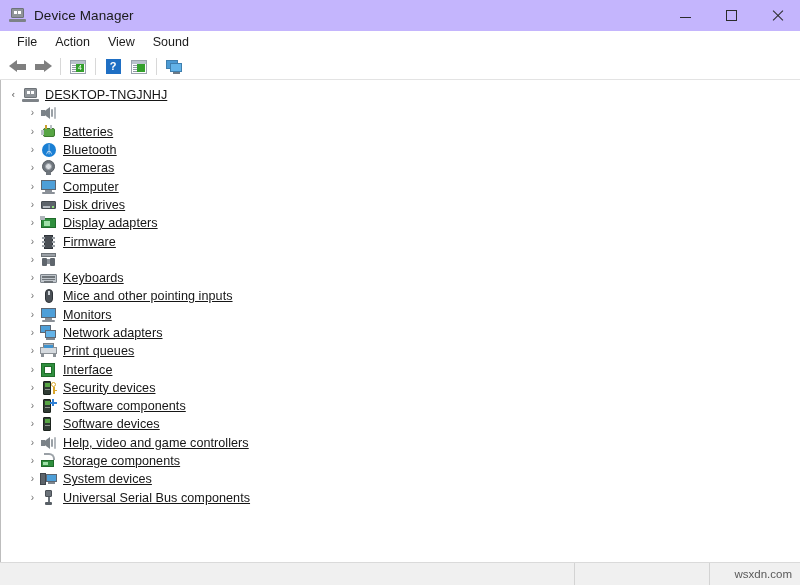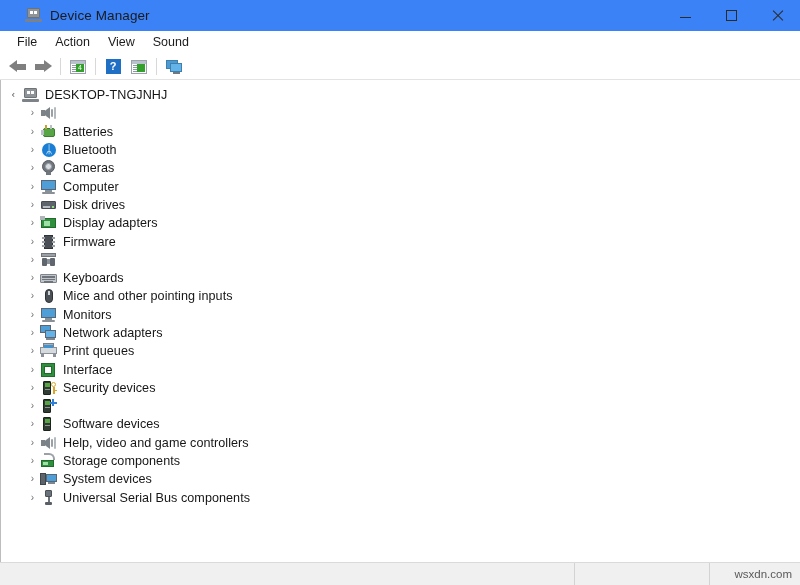--- a/index.html
+++ b/index.html
@@ -17,26 +17,25 @@
     height: 585px;
     position: relative;
     background: #ffffff;
     display: flex;
     flex-direction: column;
   }
 
   
   .titlebar {
     height: 31px;
-    background: #3b82f6;
+    background: #c4b5fd;
     display: flex;
     align-items: center;
     flex: 0 0 auto;
     position: relative;
-    padding-left: 16px;
   }
   .titlebar-left {
     display: flex;
     align-items: center;
     padding-left: 9px;
     gap: 8px;
   }
   .app-icon {
     width: 17px;
     height: 17px;
@@ -275,20 +274,21 @@
     height: 16px;
     flex: 0 0 auto;
     margin-right: 6px;
     position: relative;
   }
   .node-label {
     font-size: 12.6px;
     color: #161616;
     line-height: 18px;
     letter-spacing: 0.05px;
+    text-decoration: underline;
   }
 
   
   .ic { position: absolute; }
 
   
   .i-computer .body {
     left: 2px; top: 1px; width: 13px; height: 10px;
     background: #8f9499; border: 1px solid #6e7378; border-radius: 1px;
   }
@@ -734,20 +734,21 @@
         </div>
         <div class="tree-row child">
           <span class="chev">›</span>
           <span class="node-icon i-swd i-swc">
             <span class="ic tower"></span>
             <span class="ic scr"></span>
             <span class="ic ln"></span>
             <span class="ic plus-v"></span>
             <span class="ic plus-h"></span>
           </span>
+          <span class="node-label">Software components</span>
         </div>
         <div class="tree-row child">
           <span class="chev">›</span>
           <span class="node-icon i-swd">
             <span class="ic tower"></span>
             <span class="ic scr"></span>
             <span class="ic ln"></span>
           </span>
           <span class="node-label">Software devices</span>
         </div>

